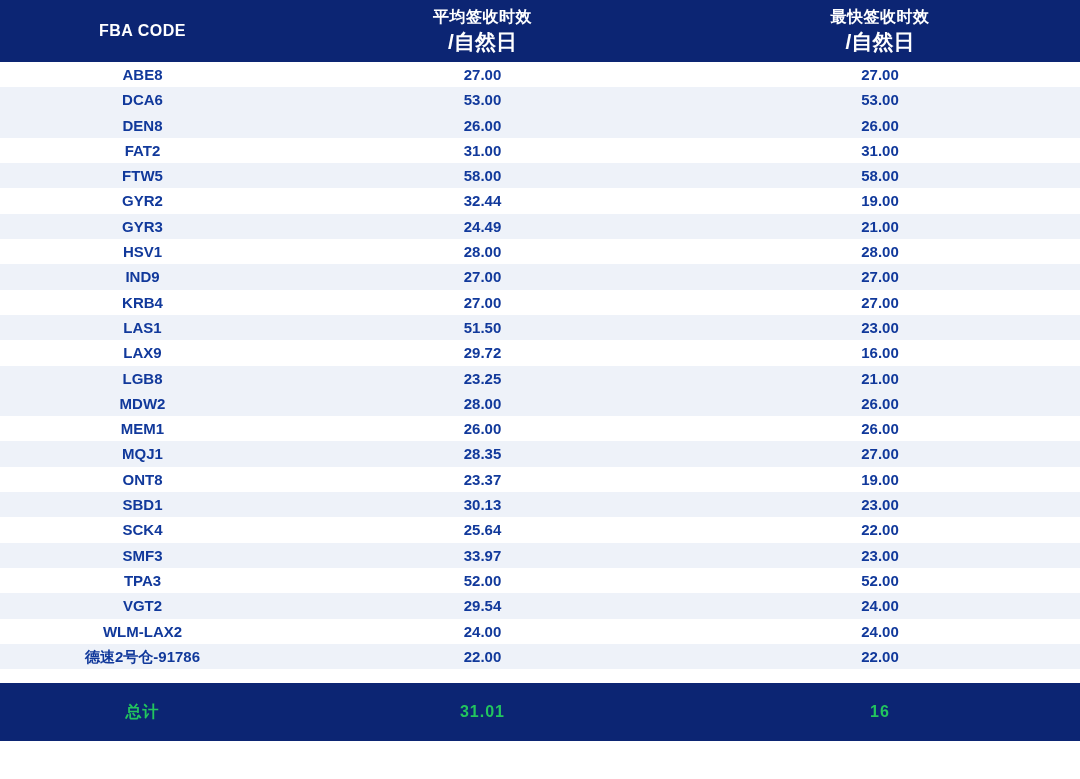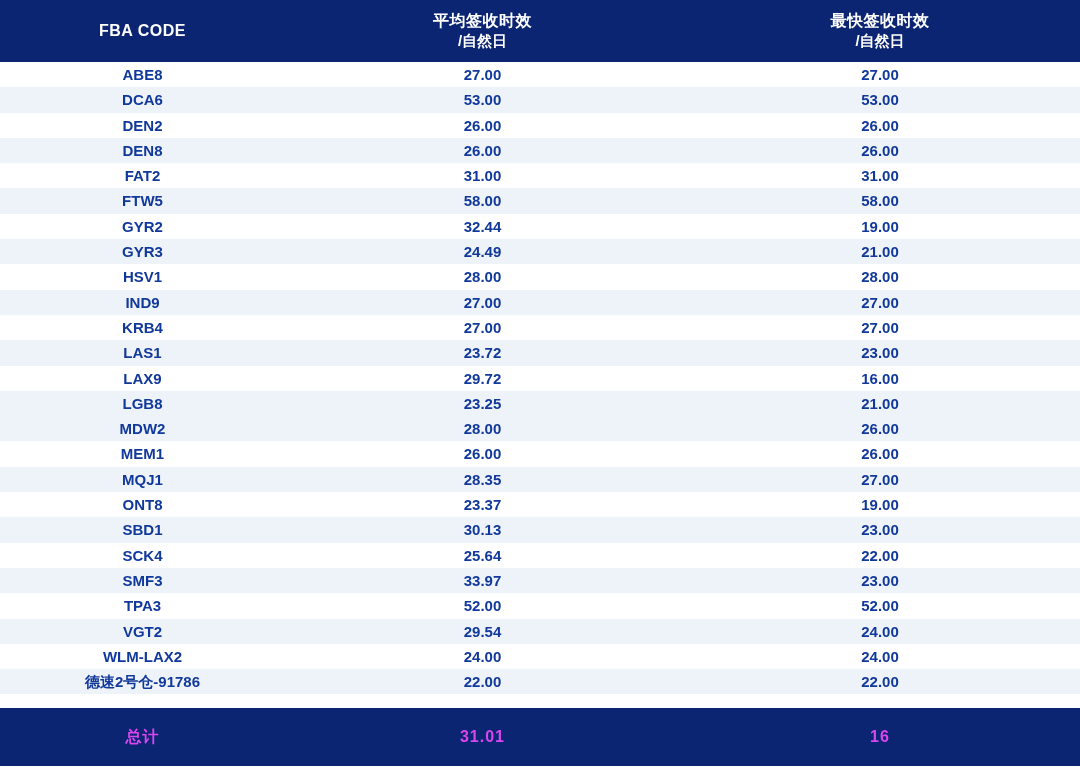--- a/index.html
+++ b/index.html
@@ -37,41 +37,41 @@
     font-size: 16px;
     font-weight: bold;
     text-align: center;
     padding: 0;
     height: 62px;
     vertical-align: middle;
     letter-spacing: 0.5px;
   }
   thead th .line2 {
     display: block;
-    font-size: 15px;
+    font-size: 21px;
     font-weight: bold;
     letter-spacing: 0;
   }
   tbody td {
     font-size: 15px;
     font-weight: bold;
     color: #11399b;
     text-align: center;
     height: 25.3px;
     padding: 0;
     vertical-align: middle;
     background: #ffffff;
     line-height: 25.3px;
   }
   tbody tr.alt td {
     background: #eef2f9;
   }
   tfoot tr.total-row {
     background: #0c2573;
-    color: #d946ef;
+    color: #22c55e;
   }
   tfoot td {
     font-size: 16px;
     font-weight: bold;
     text-align: center;
     height: 58px;
     vertical-align: middle;
     padding: 0;
     letter-spacing: 1px;
   }
@@ -109,25 +109,20 @@
         <tr>
           <td>ABE8</td>
           <td>27.00</td>
           <td>27.00</td>
         </tr>
         <tr class="alt">
           <td>DCA6</td>
           <td>53.00</td>
           <td>53.00</td>
         </tr>
-        <tr>
-          <td>DEN2</td>
-          <td>26.00</td>
-          <td>26.00</td>
-        </tr>
         <tr class="alt">
           <td>DEN8</td>
           <td>26.00</td>
           <td>26.00</td>
         </tr>
         <tr>
           <td>FAT2</td>
           <td>31.00</td>
           <td>31.00</td>
         </tr>
@@ -156,21 +151,21 @@
           <td>27.00</td>
           <td>27.00</td>
         </tr>
         <tr>
           <td>KRB4</td>
           <td>27.00</td>
           <td>27.00</td>
         </tr>
         <tr class="alt">
           <td>LAS1</td>
-          <td>23.72</td>
+          <td>51.50</td>
           <td>23.00</td>
         </tr>
         <tr>
           <td>LAX9</td>
           <td>29.72</td>
           <td>16.00</td>
         </tr>
         <tr class="alt">
           <td>LGB8</td>
           <td>23.25</td>

